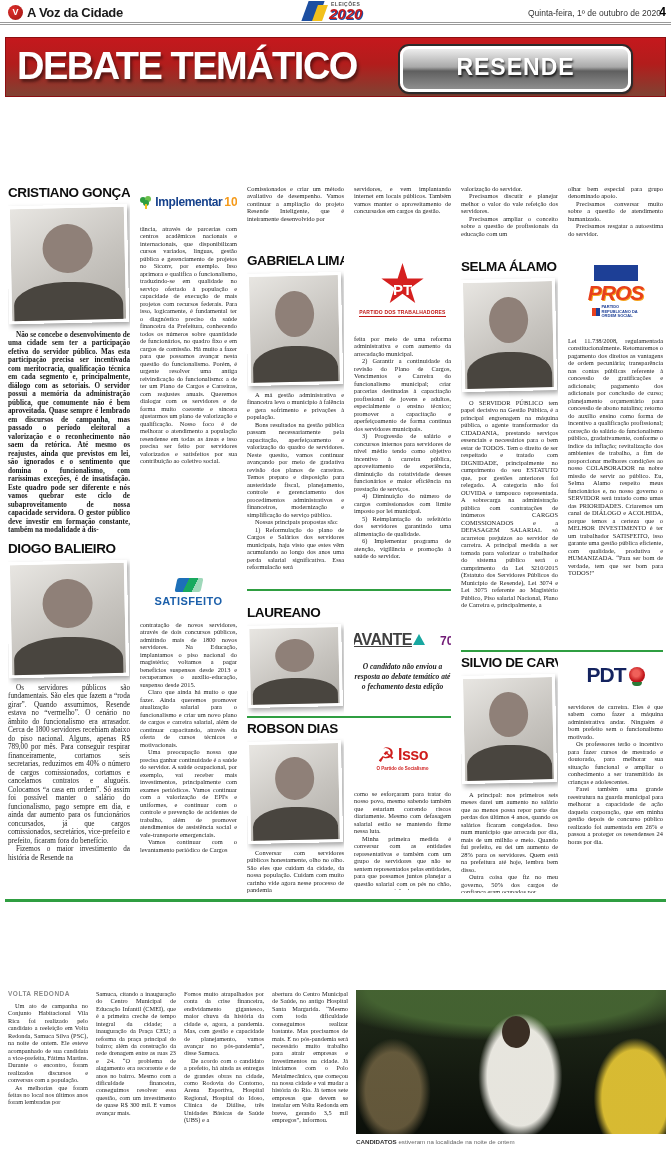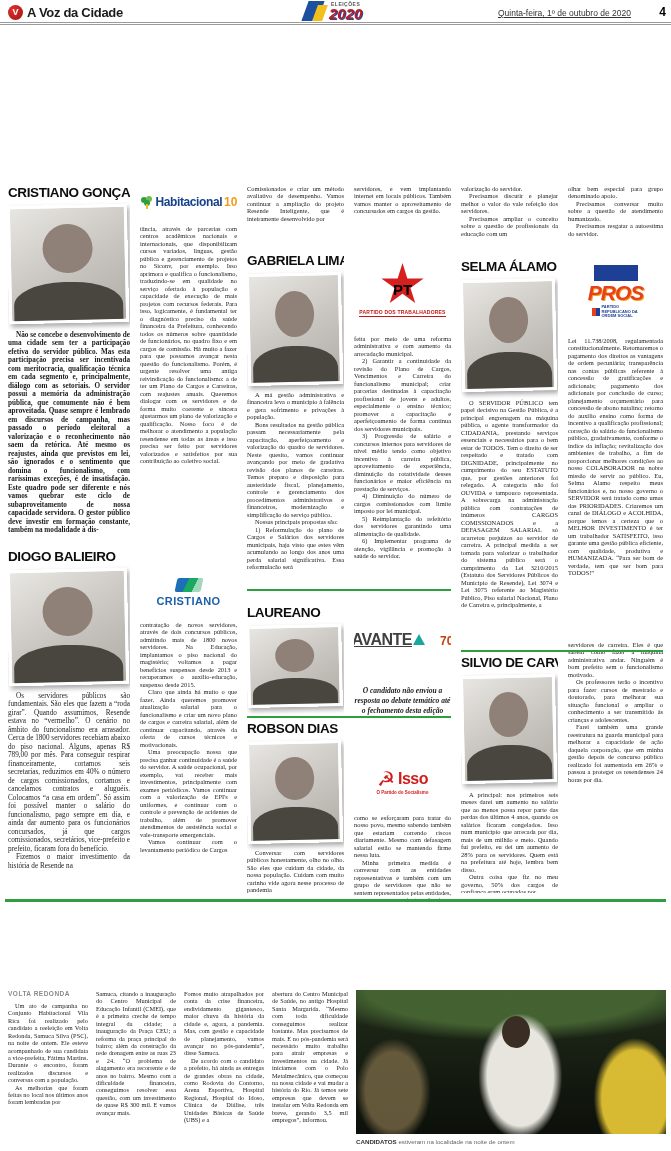--- a/index.html
+++ b/index.html
@@ -10,21 +10,21 @@
   .brand{position:absolute;left:8px;top:5px;display:flex;align-items:center;gap:4px;}
   .brand-disc{width:15px;height:15px;border-radius:50%;background:radial-gradient(circle at 35% 35%,#e0302c,#9e1412);
               color:#fff;font:700 9px/15px "Liberation Sans",sans-serif;text-align:center;}
   .brand-name{font:700 13px "Liberation Sans",sans-serif;color:#1a1a1a;letter-spacing:-0.3px;}
   .edition-badge{position:absolute;left:305px;top:1px;width:80px;height:22px;text-align:right;}
   .eb-blue{position:absolute;left:0;top:0;width:16px;height:20px;background:#1d4fa1;transform:skewX(-20deg);}
   .eb-yellow{position:absolute;left:10px;top:4px;width:10px;height:16px;background:#f2c01d;transform:skewX(-20deg);}
   .eb-txt{position:absolute;left:26px;top:0;font:700 5px "Liberation Sans",sans-serif;color:#555;letter-spacing:.5px;}
   .eb-year{position:absolute;left:24px;top:4px;font:italic 900 15px "Liberation Sans",sans-serif;color:#c4161c;
            text-shadow:1px 1px 0 #1d4fa1;}
-  .dateline{position:absolute;right:40px;top:8px;font:8.5px "Liberation Sans",sans-serif;color:#333;text-decoration:underline;}
+  .dateline{position:absolute;right:10px;top:8px;font:8.5px "Liberation Sans",sans-serif;color:#333;}
   .pagenum{position:absolute;right:5px;top:5px;font:700 12px "Liberation Sans",sans-serif;color:#000;}
   .head-rule{position:absolute;left:0;top:22px;width:671px;height:4px;border-top:3px double #9a9a9a;}
   
   #banner{position:absolute;left:5px;top:37px;width:661px;height:60px;
           background:linear-gradient(#c5181d 0%,#b21d1c 45%,#7e4434 100%);box-shadow:inset 0 0 0 1px #8c0f12;}
   .banner-title{position:absolute;left:12px;top:6px;font:700 38px/46px "Liberation Sans",sans-serif;
                 color:#fff;letter-spacing:-1.5px;text-shadow:2px 3px 3px rgba(0,0,0,.45);}
   .city-btn{position:absolute;left:395px;top:9px;width:225px;height:40px;border:3px solid #fff;border-radius:9px;
             background:linear-gradient(#ededed 0%,#a9a9a9 45%,#5f5f5f 55%,#8f8f8f 100%);
             box-shadow:0 0 0 2px #2b2b2b,1px 2px 3px rgba(0,0,0,.5);
@@ -52,28 +52,28 @@
   
   .plogo{display:flex;flex-direction:column;align-items:center;justify-content:center;overflow:hidden;}
   .rep-row{display:flex;align-items:flex-end;gap:2px;font-family:"Liberation Sans",sans-serif;}
   .rep-name{font:700 12px "Liberation Sans",sans-serif;color:#15418c;letter-spacing:-0.4px;}
   .rep-num{font:900 12px "Liberation Sans",sans-serif;color:#f59a1a;}
   .dem-flag{width:26px;height:14px;background:linear-gradient(105deg,#1d70b8 0 40%,#19a95f 40% 70%,#9fd8ba 70% 100%);
             transform:skewX(-12deg);margin-bottom:3px;border-radius:2px;}
   .dem-name{font:700 11px "Liberation Sans",sans-serif;color:#1b5faa;letter-spacing:.4px;}
   .pt-star{width:44px;height:44px;background:#d5201f;display:flex;align-items:center;justify-content:center;
            clip-path:polygon(50% 0%,61% 35%,98% 35%,68% 57%,79% 91%,50% 70%,21% 91%,32% 57%,2% 35%,39% 35%);}
-  .pt-star span{font:900 15px "Liberation Sans",sans-serif;color:#000000;margin-top:8px;}
+  .pt-star span{font:900 15px "Liberation Sans",sans-serif;color:#ffffff;margin-top:8px;}
   .pt-full{font:700 5px "Liberation Sans",sans-serif;color:#c01917;border-bottom:1px solid #c01917;
            padding-bottom:1px;margin-top:2px;letter-spacing:.2px;}
   .avante-row{display:flex;align-items:baseline;font-family:"Liberation Sans",sans-serif;}
   .av-tri{width:0;height:0;border-left:6px solid transparent;border-right:6px solid transparent;
           border-bottom:11px solid #18a7a0;margin:0 1px;}
   .av-name{font:900 16px "Liberation Sans",sans-serif;color:#404040;letter-spacing:-0.5px;text-decoration:underline;}
-  .av-num{font:900 12px "Liberation Sans",sans-serif;color:#c2410c;margin-left:14px;}
+  .av-num{font:900 12px "Liberation Sans",sans-serif;color:#701a75;margin-left:14px;}
   .pcdob-row{display:flex;align-items:center;gap:3px;}
   .pcdob-sickle{font:20px "DejaVu Sans",sans-serif;color:#cf1d1c;line-height:1;}
   .pcdob-name{font:900 16px "Liberation Sans",sans-serif;color:#cf1d1c;letter-spacing:-0.5px;}
   .pcdob-tag{font:700 4.5px "Liberation Sans",sans-serif;color:#cf1d1c;margin-top:1px;}
   .pros-bar{width:44px;height:16px;background:#1d3f96;margin-bottom:2px;}
   .pros-name{font:italic 900 21px/20px "Liberation Sans",sans-serif;color:#e8401c;letter-spacing:-1px;
              text-shadow:1px 1px 0 #f5a21b;}
   .pros-full{display:flex;align-items:center;gap:2px;margin-top:2px;}
   .pros-sq{width:8px;height:8px;background:linear-gradient(90deg,#e8401c 0 50%,#1d3f96 50% 100%);}
   .pros-fulltxt{font:700 4px "Liberation Sans",sans-serif;color:#1d3f96;width:38px;line-height:1.2;}
@@ -119,55 +119,59 @@
       <div class="eb-blue"></div>
       <div class="eb-yellow"></div>
       <span class="eb-txt">ELEIÇÕES</span>
       <span class="eb-year">2020</span>
     </div>
     <span class="dateline">Quinta-feira, 1º de outubro de 2020</span>
     <span class="pagenum">4</span>
     <div class="head-rule"></div>
   </div>
 
+  <div id="banner">
+    <div class="banner-title">DEBATE TEMÁTICO</div>
+    <div class="city-btn">RESENDE</div>
+  </div>
 
 
   <div class="col" style="left:8px;width:122px;">
     <h3 class="cname nw">CRISTIANO GONÇALVES</h3>
     <div class="photo" style="height:118px;margin:4px 2px 8px 0;"></div>
     <div class="txt t1" style="height:210px;font-weight:bold;">
         <p>Não se concebe o desenvolvimento de uma cidade sem ter a participação efetiva do servidor público. Mas esta participação precisa ser incentivada com meritocracia, qualificação técnica em cada segmento e, principalmente, diálogo com as setoriais. O servidor possui a memória da administração pública, que comumente não é bem aproveitada. Quase sempre é lembrado em discursos de campanha, mas passado o período eleitoral a valorização e o reconhecimento não saem da retórica. Até mesmo os reajustes, ainda que previstos em lei, são ignorados e o sentimento que domina o funcionalismo, com raríssimas exceções, é de insatisfação. Este quadro pode ser diferente e nós vamos quebrar este ciclo de subaproveitamento de nossa capacidade servidora. O gestor público deve investir em formação constante, também na modalidade à dis-</p>
       </div>
-    <h3 class="cname nw" style="margin-top:8px;">DIOGO BALIEIRO</h3>
+    <h3 class="cname nw" style="margin-top:0;">DIOGO BALIEIRO</h3>
     <div class="photo" style="height:116px;margin:4px 2px 7px 0;"></div>
     <div class="txt t1" style="height:200px;">
         <p>Os servidores públicos são fundamentais. São eles que fazem a “roda girar”. Quando assumimos, Resende estava no “vermelho”. O cenário no âmbito do funcionalismo era arrasador. Cerca de 1800 servidores recebiam abaixo do piso nacional. Alguns, apenas R$ 789,00 por mês. Para conseguir respirar financeiramente, cortamos seis secretarias, reduzimos em 40% o número de cargos comissionados, cortamos e cancelamos contratos e aluguéis. Colocamos “a casa em ordem”. Só assim foi possível manter o salário do funcionalismo, pago sempre em dia, e ainda dar aumento para os funcionários concursados, já que cargos comissionados, secretários, vice-prefeito e prefeito, ficaram fora do benefício.</p>
         <p>Fizemos o maior investimento da história de Resende na</p>
       </div>
   </div>
 
   <div class="col" style="left:140px;width:97px;">
     <div class="plogo" style="height:34px;margin-bottom:6px;">
       <div class="rep-row">
         <svg width="14" height="14" viewBox="0 0 14 14">
           <circle cx="4" cy="5" r="3" fill="#2f9e41"></circle>
             <circle cx="9" cy="4" r="3" fill="#6abf4b"></circle>
           <circle cx="7" cy="8" r="3" fill="#2f9e41"></circle>
             <rect x="6" y="9" width="2" height="5" fill="#f2c01d"></rect>
         </svg>
-        <span class="rep-name">Habitacional</span>
+        <span class="rep-name">Implementar</span>
         <span class="rep-num">10</span>
       </div>
     </div>
     <div class="txt cont" style="height:336px;">
         <p>tância, através de parcerias com centros acadêmicos nacionais e internacionais, que disponibilizam cursos variados, línguas, gestão pública e gerenciamento de projetos no Siconv, por exemplo. Isso aprimora e qualifica o funcionalismo, traduzindo-se em qualidade no serviço ofertado à população e capacidade de execução de mais projetos com recursos federais. Para isso, logicamente, é fundamental ter o diagnóstico preciso da saúde financeira da Prefeitura, conhecendo todos os números sobre quantidade de funcionários, no quadro fixo e em cargos de comissão. Há muito a fazer para que possamos avançar nesta questão do funcionalismo. Porém, é urgente resolver uma antiga reivindicação do funcionalismo: a de ter um Plano de Cargos e Carreiras, com reajustes anuais. Queremos dialogar com os servidores e de forma muito coerente e sincera ajustarmos um plano de valorização e qualificação. Nosso foco é de melhorar o atendimento a população resendense em todas as áreas e isso precisa ser feito por servidores valorizados e satisfeitos por sua contribuição ao coletivo social.</p>
       </div>
     <div class="plogo" style="height:46px;margin:8px 0 6px;">
       <div class="dem-flag"></div>
-      <span class="dem-name">CRISTIANO</span>
+      <span class="dem-name">SATISFEITO</span>
     </div>
     <div class="txt cont" style="height:270px;">
         <p>contratação de novos servidores, através de dois concursos públicos, admitindo mais de 1800 novos servidores. Na Educação, implantamos o piso nacional do magistério; voltamos a pagar benefícios suspensos desde 2013 e recuperamos o auxílio-educação, suspenso desde 2015.</p>
         <p>Claro que ainda há muito o que fazer. Ainda queremos promover atualização salarial para o funcionalismo e criar um novo plano de cargos e carreira salarial, além de continuar capacitando, através da oferta de cursos técnicos e motivacionais.</p>
         <p>Uma preocupação nossa que precisa ganhar continuidade é a saúde do servidor. A saúde ocupacional, por exemplo, vai receber mais investimentos, principalmente com exames periódicos. Vamos continuar com a valorização de EPI's e uniformes, e continuar com o controle e prevenção de acidentes de trabalho, além de promover atendimentos de assistência social e vale-transporte emergenciais.</p>
         <p>Vamos continuar com o levantamento periódico de Cargos</p>
       </div>
   </div>
 
   <div class="col" style="left:247px;width:97px;">
@@ -209,21 +213,21 @@
         <p>5) Reimplantação do refeitório dos servidores garantindo uma alimentação de qualidade.</p>
         <p>6) Implementar programa de atenção, vigilância e promoção à saúde do servidor.</p>
       </div>
     <div class="plogo" style="height:44px;margin-top:35px;">
       <div class="avante-row">
         <span class="av-name">AVANTE</span>
         <span class="av-tri"></span>
         <span class="av-num">70</span>
       </div>
     </div>
-    <div class="note" style="height:46px;margin-top:24px;">O candidato não enviou a resposta ao debate temático até o fechamento desta edição</div>
+    <div class="note" style="height:46px;margin-top:0;">O candidato não enviou a resposta ao debate temático até o fechamento desta edição</div>
     <div class="plogo" style="height:48px;margin-top:26px;">
       <div class="pcdob-row">
         <span class="pcdob-sickle">☭</span>
         <span class="pcdob-name">Isso</span>
       </div>
       <span class="pcdob-tag">O Partido do Socialismo</span>
     </div>
     <div class="txt cont" style="height:100px;margin-top:8px;">
         <p>como se esforçaram para tratar do nosso povo, mesmo sabendo também que estariam correndo riscos diariamente. Mesmo com defasagem salarial estão se mantendo firme nessa luta.</p>
         <p>Minha primeira medida é conversar com as entidades representativas e também com um grupo de servidores que não se sentem representados pelas entidades, para que possamos juntos planejar a questão salarial com os pés no chão, sempre com a visão de</p>
@@ -259,20 +263,26 @@
       <div class="pros-bar"></div>
       <span class="pros-name">PROS</span>
       <div class="pros-full">
         <span class="pros-sq"></span>
         <span class="pros-fulltxt">PARTIDO REPUBLICANO DA ORDEM SOCIAL</span>
       </div>
     </div>
     <div class="txt cont" style="height:298px;">
         <p>Lei 11.738/2008, regulamentada constitucionalmente. Retomaremos o pagamento dos direitos as vantagens de ordem pecuniária; transparência nas contas públicas referente à concessão de gratificações e adicionais; pagamento dos adicionais por conclusão de curso; planejamento orçamentário para concessão de abono natalino; retorno do auxílio ensino como forma de incentivo a qualificação profissional; correção do salário do funcionalismo público, gradativamente, conforme o índice da inflação; revitalização dos ambientes de trabalho, a fim de proporcionar melhores condições ao nosso COLABORADOR na nobre missão de servir ao público. Eu, Selma Alamo respeito meus funcionários e, no nosso governo o SERVIDOR será tratado como umas das PRIORIDADES. Criaremos um canal de DIÁLOGO e ACOLHIDA, porque temos a certeza que o MELHOR INVESTIMENTO é ter um trabalhador SATISFEITO, isso garante uma gestão pública eficiente, com qualidade, produtiva e HUMANIZADA. “Para ser bom de verdade, tem que ser bom para TODOS!”</p>
       </div>
+    <div class="plogo" style="height:44px;margin-top:18px;">
+      <div class="pdt-row">
+        <span class="pdt-name">PDT</span>
+        <span class="pdt-rose"></span>
+      </div>
+    </div>
     <div class="txt cont" style="height:186px;margin-top:6px;">
         <p>servidores de carreira. Eles é que sabem como fazer a máquina administrativa andar. Ninguém é bom prefeito sem o funcionalismo motivado.</p>
         <p>Os professores terão o incentivo para fazer cursos de mestrado e doutorado, para melhorar sua situação funcional e ampliar o conhecimento a ser transmitido às crianças e adolescentes.</p>
         <p>Farei também uma grande reestrutura na guarda municipal para melhorar a capacidade de ação daquela corporação, que em minha gestão depois de concurso público realizado foi aumentada em 26% e passou a proteger os resendenses 24 horas por dia.</p>
       </div>
   </div>
 
   <div class="gdiv" style="left:247px;top:589px;width:204px;"></div>
   <div class="gdiv" style="left:247px;top:716px;width:204px;"></div>
   <div class="gdiv" style="left:461px;top:650px;width:202px;"></div>

